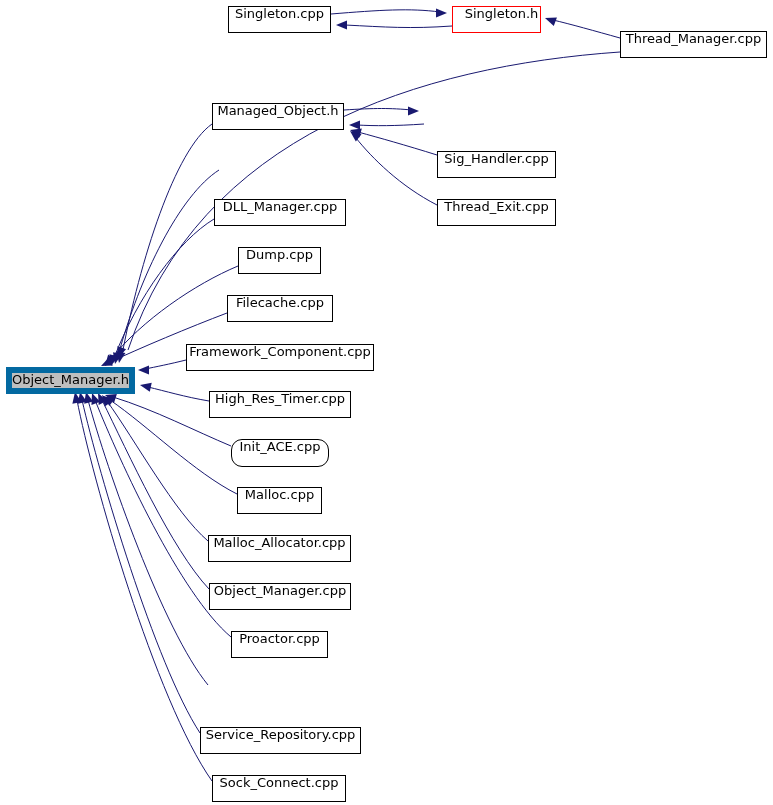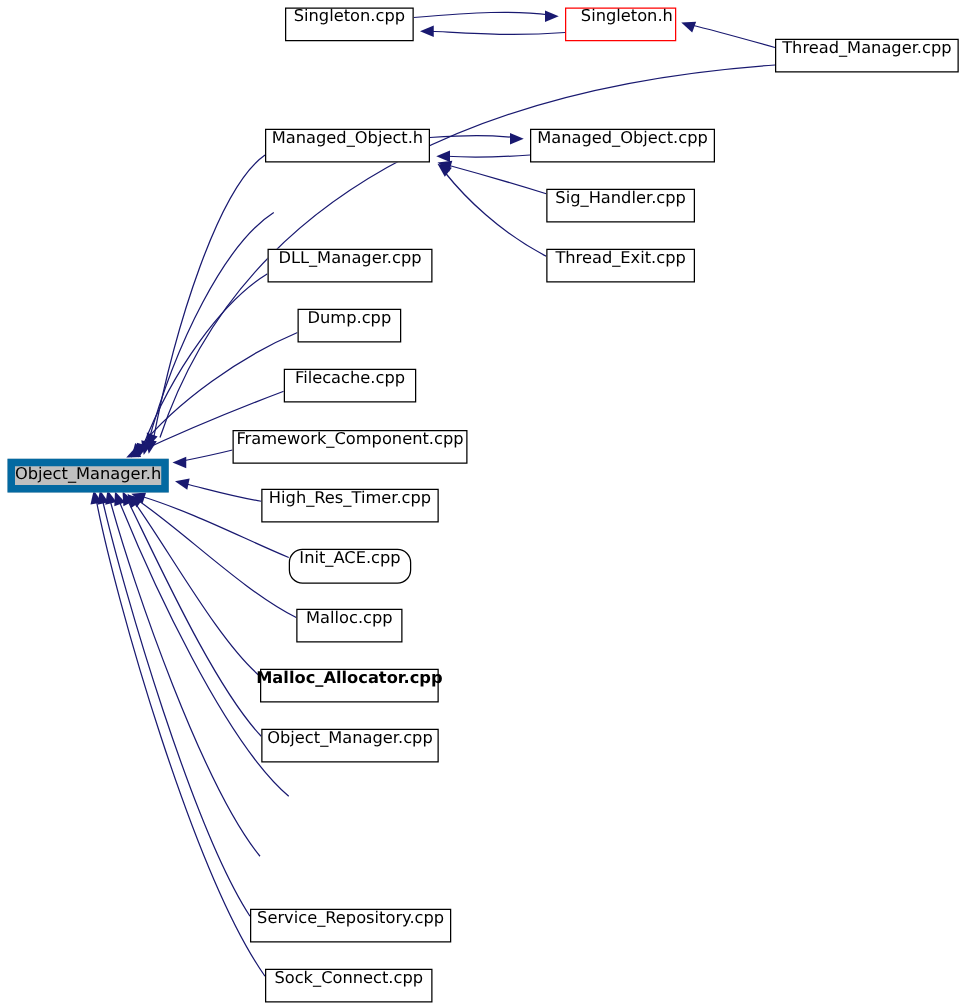--- a/index.html
+++ b/index.html
@@ -75,23 +75,20 @@
     </div>
     <div class="node current" style="left: 452px; top: 6px; width: 89px; height: 27px;">
       <span>Singleton.h</span>
     </div>
     <div class="node" style="left: 620px; top: 31px; width: 147px; height: 27px;">
       <span>Thread_Manager.cpp</span>
     </div>
     <div class="node" style="left: 212px; top: 103px; width: 132px; height: 27px;">
       <span>Managed_Object.h</span>
     </div>
-    <div class="node" style="left: 424px; top: 103px; width: 148px; height: 27px;">
-      <span>Managed_Object.cpp</span>
-    </div>
     <div class="node" style="left: 437px; top: 151px; width: 119px; height: 27px;">
       <span>Sig_Handler.cpp</span>
     </div>
     <div class="node" style="left: 214px; top: 199px; width: 132px; height: 27px;">
       <span>DLL_Manager.cpp</span>
     </div>
     <div class="node" style="left: 437px; top: 199px; width: 119px; height: 27px;">
       <span>Thread_Exit.cpp</span>
     </div>
     <div class="node" style="left: 238px; top: 247px; width: 83px; height: 27px;">
@@ -105,25 +102,28 @@
     </div>
     <div class="node" style="left: 209px; top: 391px; width: 142px; height: 27px;">
       <span>High_Res_Timer.cpp</span>
     </div>
     <div class="node" style="left: 231px; top: 439px; width: 98px; height: 28px; border-radius: 11px;">
       <span>Init_ACE.cpp</span>
     </div>
     <div class="node" style="left: 237px; top: 487px; width: 85px; height: 27px;">
       <span>Malloc.cpp</span>
     </div>
-    <div class="node" style="left: 208px; top: 535px; width: 143px; height: 27px; font-weight: bold;">
+    <div class="node" style="left: 208px; top: 535px; width: 143px; height: 27px;">
       <span>Malloc_Allocator.cpp</span>
     </div>
     <div class="node" style="left: 209px; top: 583px; width: 142px; height: 27px;">
       <span>Object_Manager.cpp</span>
+    </div>
+    <div class="node" style="left: 231px; top: 631px; width: 97px; height: 27px;">
+      <span>Proactor.cpp</span>
     </div>
     <div class="node" style="left: 200px; top: 727px; width: 161px; height: 27px;">
       <span>Service_Repository.cpp</span>
     </div>
     <div class="node" style="left: 212px; top: 775px; width: 134px; height: 27px;">
       <span>Sock_Connect.cpp</span>
     </div>
   </div>
 
 </body></html>

